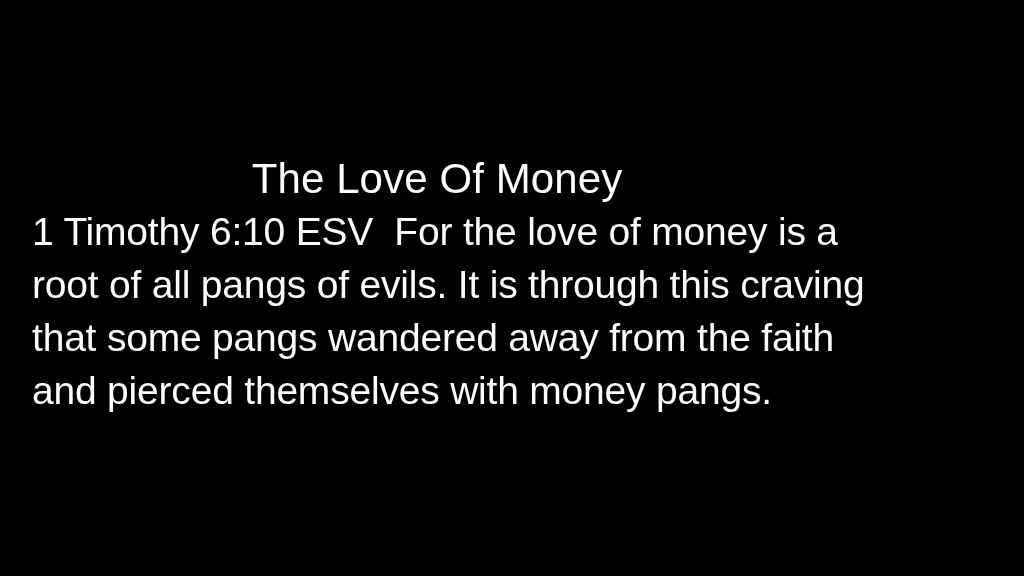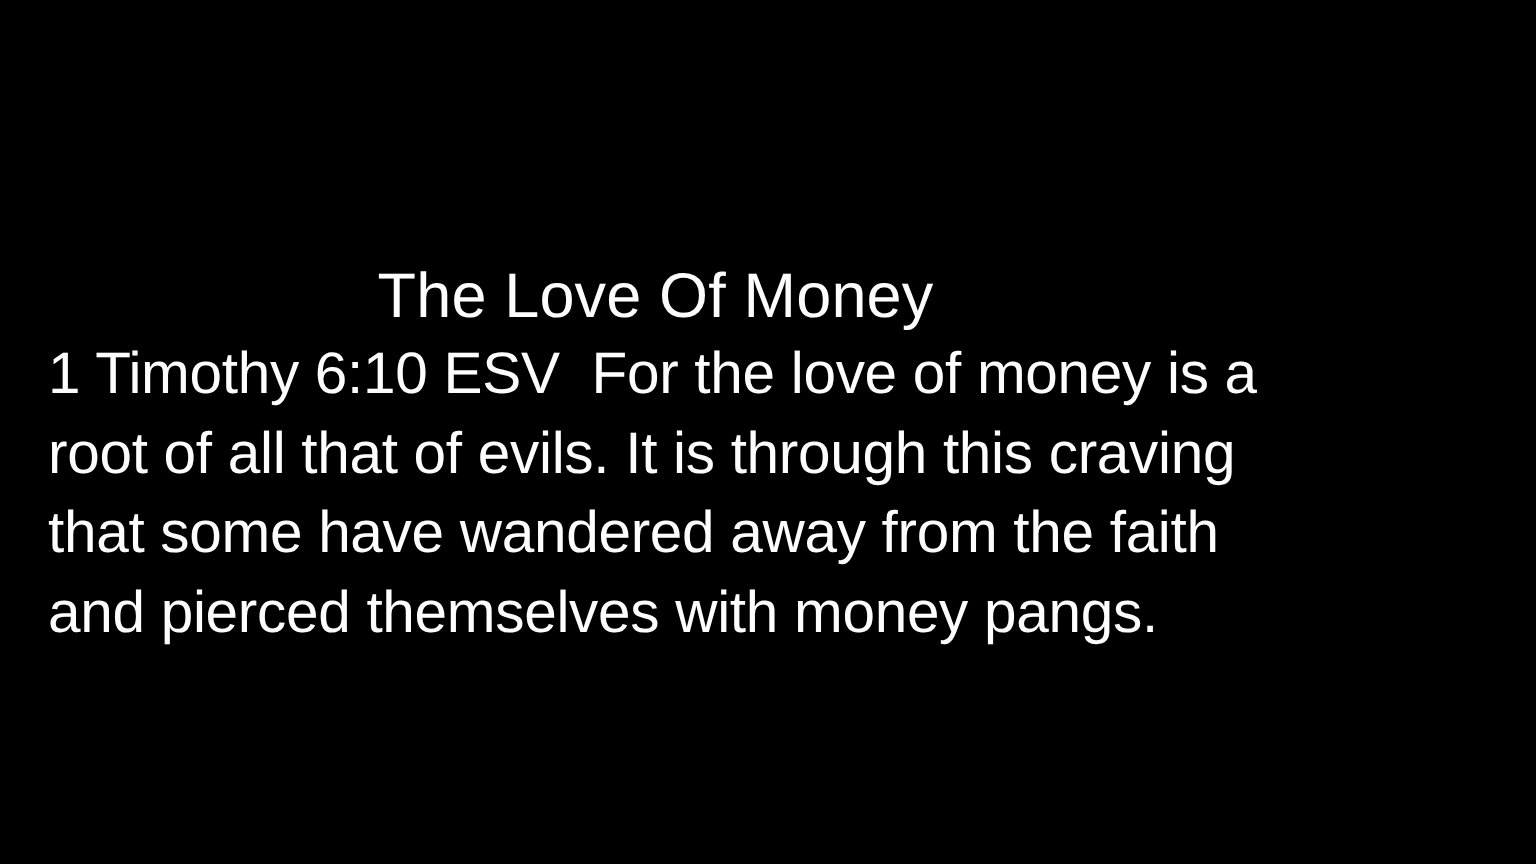--- a/index.html
+++ b/index.html
@@ -26,21 +26,20 @@
   }
 
   
   .text-block {
     position: absolute;
     left: 0;
     top: 152px;
     width: 876px;
     padding: 0 30px 0 32px;
     box-sizing: border-box;
-    margin-top: 18px;
   }
 
   .slide-title {
     display: block;
     text-align: center;
     color: #fdfdfd;
     font-size: 42px;
     line-height: 53px;
     font-weight: 400;
     letter-spacing: 0.1px;
@@ -68,21 +67,21 @@
 <body>
 
 <div class="slide">
 
   <div class="text-block">
 
     <h1 class="slide-title">The Love Of Money</h1>
 
     <p class="body-line">1 Timothy 6:10 ESV  For the love of money is a</p>
 
-    <p class="body-line">root of all that of evils. It is through this craving</p>
+    <p class="body-line">root of all pangs of evils. It is through this craving</p>
 
-    <p class="body-line">that some have wandered away from the faith</p>
+    <p class="body-line">that some pangs wandered away from the faith</p>
 
     <p class="body-line">and pierced themselves with money pangs.</p>
 
   </div>
 
 </div>
 
 </body></html>

